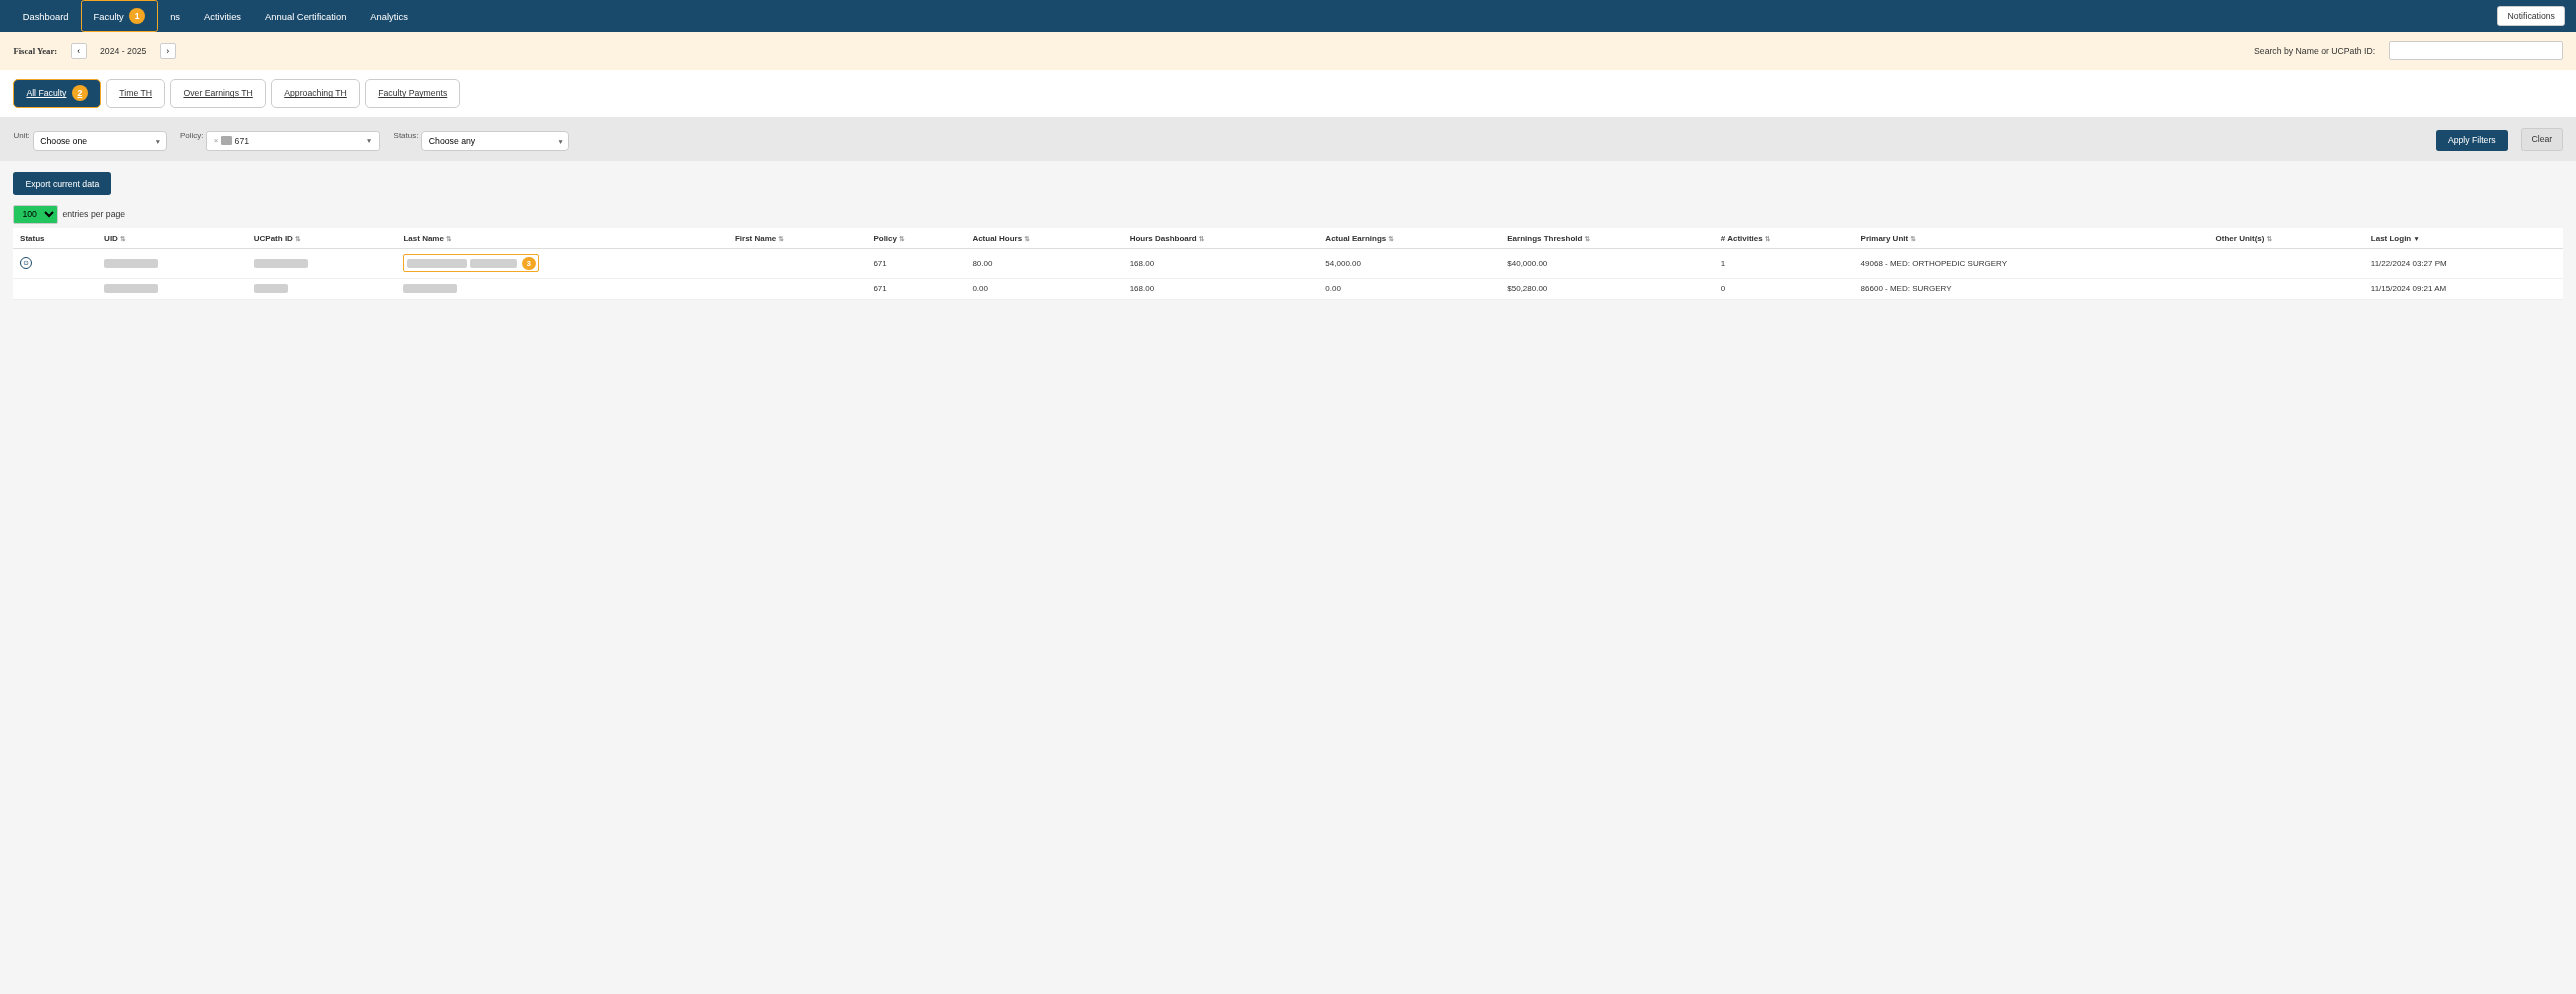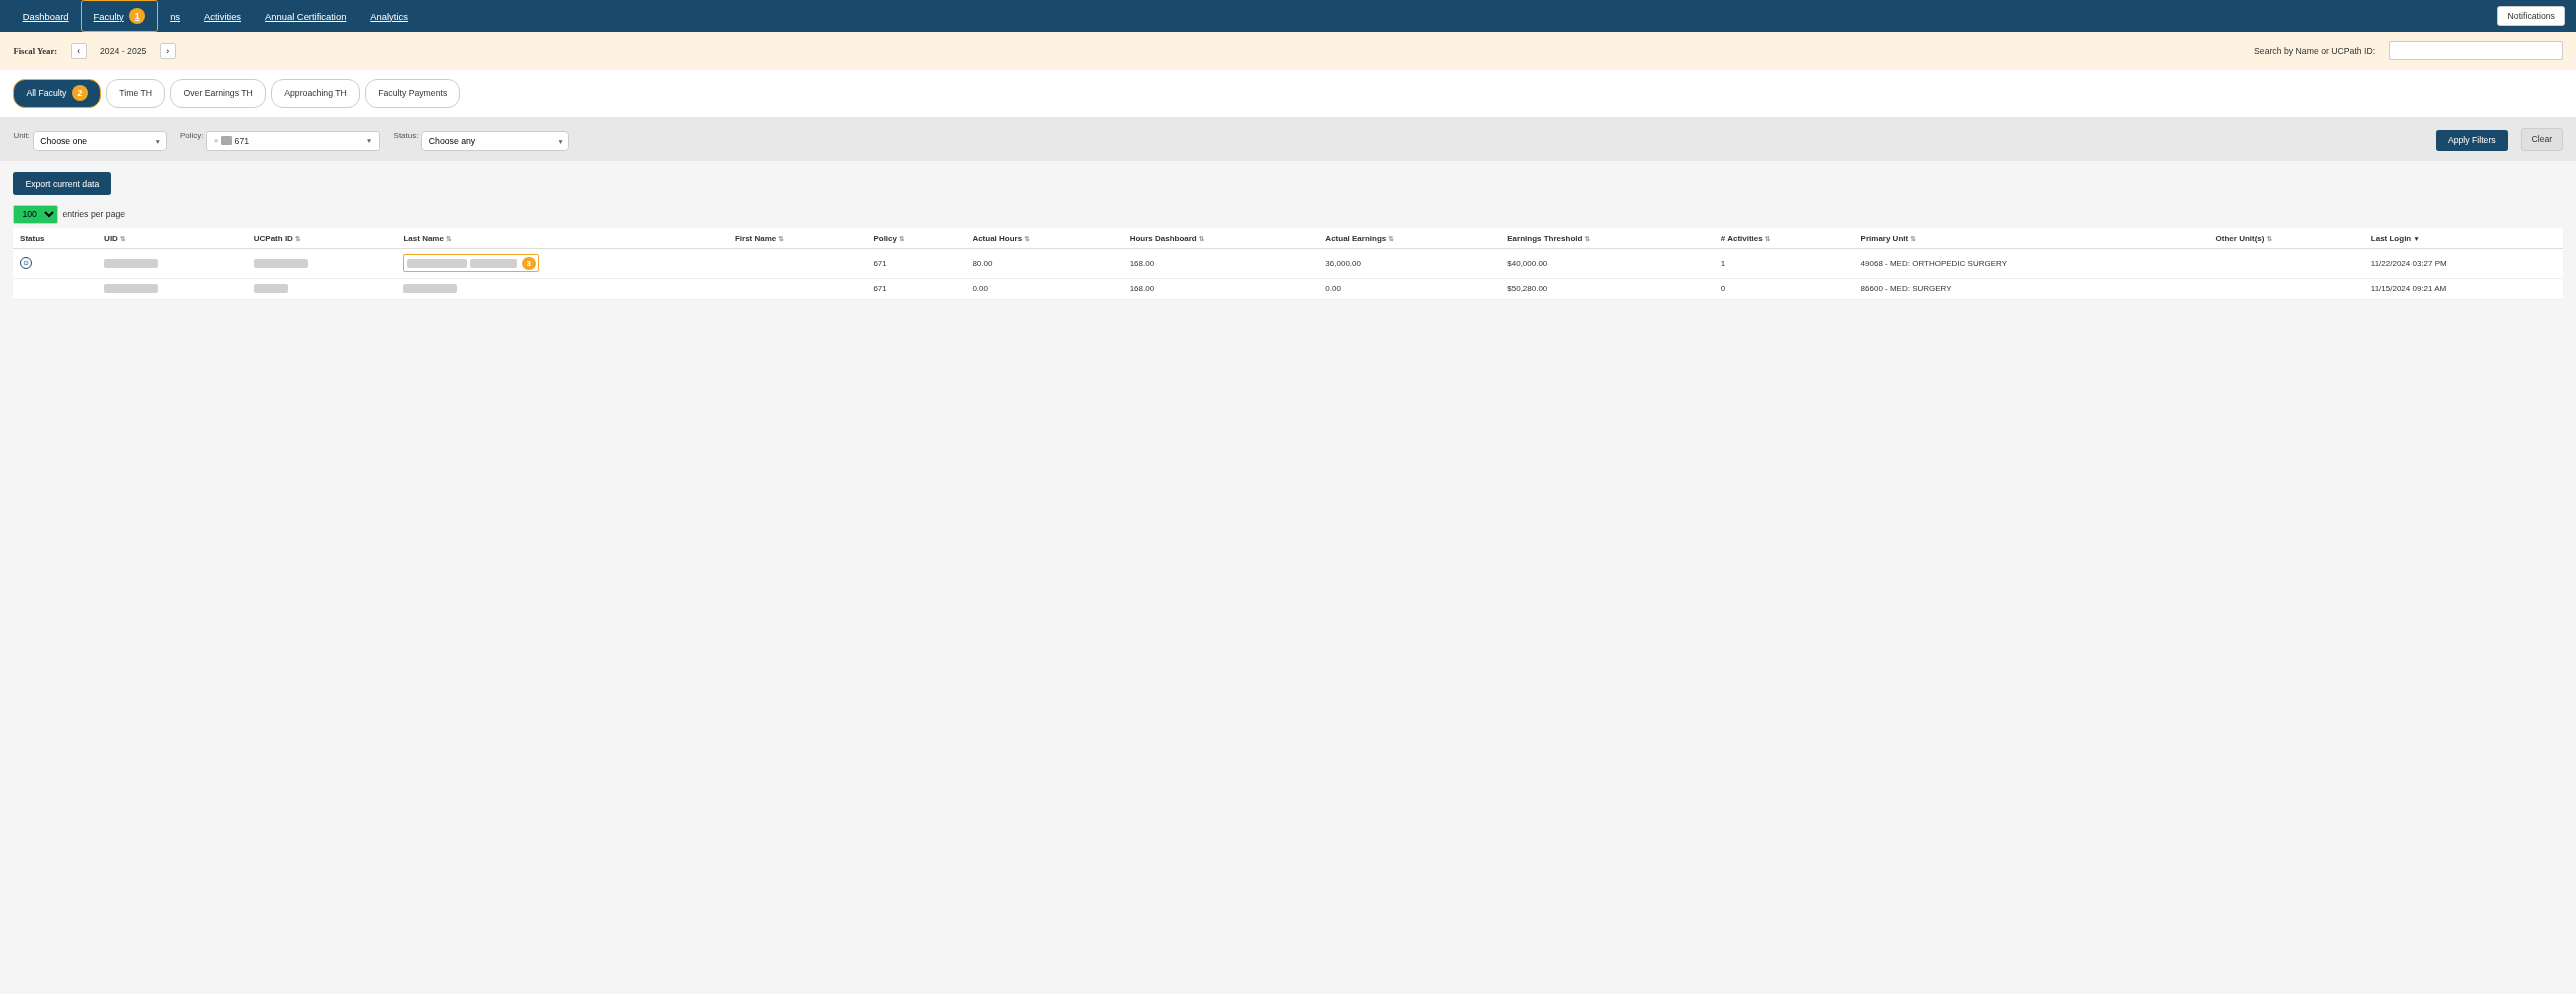--- a/index.html
+++ b/index.html
@@ -15,21 +15,20 @@
     }
     .top-nav .nav-item {
       color: #fff;
       padding: 0 12px;
       height: 32px;
       display: flex;
       align-items: center;
       font-size: 9.4px;
       cursor: pointer;
       white-space: nowrap;
-      text-decoration: underline;
     }
     .top-nav .nav-item.active {
       border: 1.3px solid #f5a623;
       border-radius: 2.7px;
       background: transparent;
     }
     .top-nav .spacer { flex: 1; }
     .notifications-btn {
       background: #fff;
       border: 0.7px solid #ccc;
@@ -88,25 +87,26 @@
     
     .tabs-bar {
       padding: 9.4px 13.4px;
       display: flex;
       gap: 5.4px;
       background: #fff;
     }
     .tab-btn {
       padding: 5.4px 12px;
       border: 0.7px solid #ccc;
-      border-radius: 12px;
+      border-radius: 5px;
       background: #fff;
       font-size: 8.7px;
       cursor: pointer;
       color: #333;
+      text-decoration: underline;
     }
     .tab-btn.active {
       background: #1a4a6b;
       color: #fff;
       border: 1.3px solid #f5a623;
     }
 
     
     .filters-section {
       background: #e8e8e8;
@@ -388,21 +388,21 @@
           <span class="highlighted-cell" style="display:inline-flex;align-items:center;gap:2.7px;">
             <span class="blurred-text" style="min-width:60px;">&nbsp;&nbsp;&nbsp;&nbsp;&nbsp;&nbsp;&nbsp;&nbsp;&nbsp;&nbsp;</span>
             <span class="blurred-text" style="min-width:47px;">&nbsp;&nbsp;&nbsp;&nbsp;&nbsp;&nbsp;&nbsp;</span>
             <span class="step-badge" style="width:13.4px;height:13.4px;font-size:7.4px;">3</span>
           </span>
         </td>
         <td></td>
         <td>671</td>
         <td>80.00</td>
         <td>168.00</td>
-        <td>36,000.00</td>
+        <td>54,000.00</td>
         <td>$40,000.00</td>
         <td>1</td>
         <td>49068 - MED: ORTHOPEDIC SURGERY</td>
         <td></td>
         <td>11/22/2024 03:27 PM</td>
       </tr>
 
       <tr>
         <td></td>
         <td><span class="blurred-text">&nbsp;&nbsp;&nbsp;&nbsp;&nbsp;&nbsp;&nbsp;&nbsp;&nbsp;&nbsp;</span></td>

